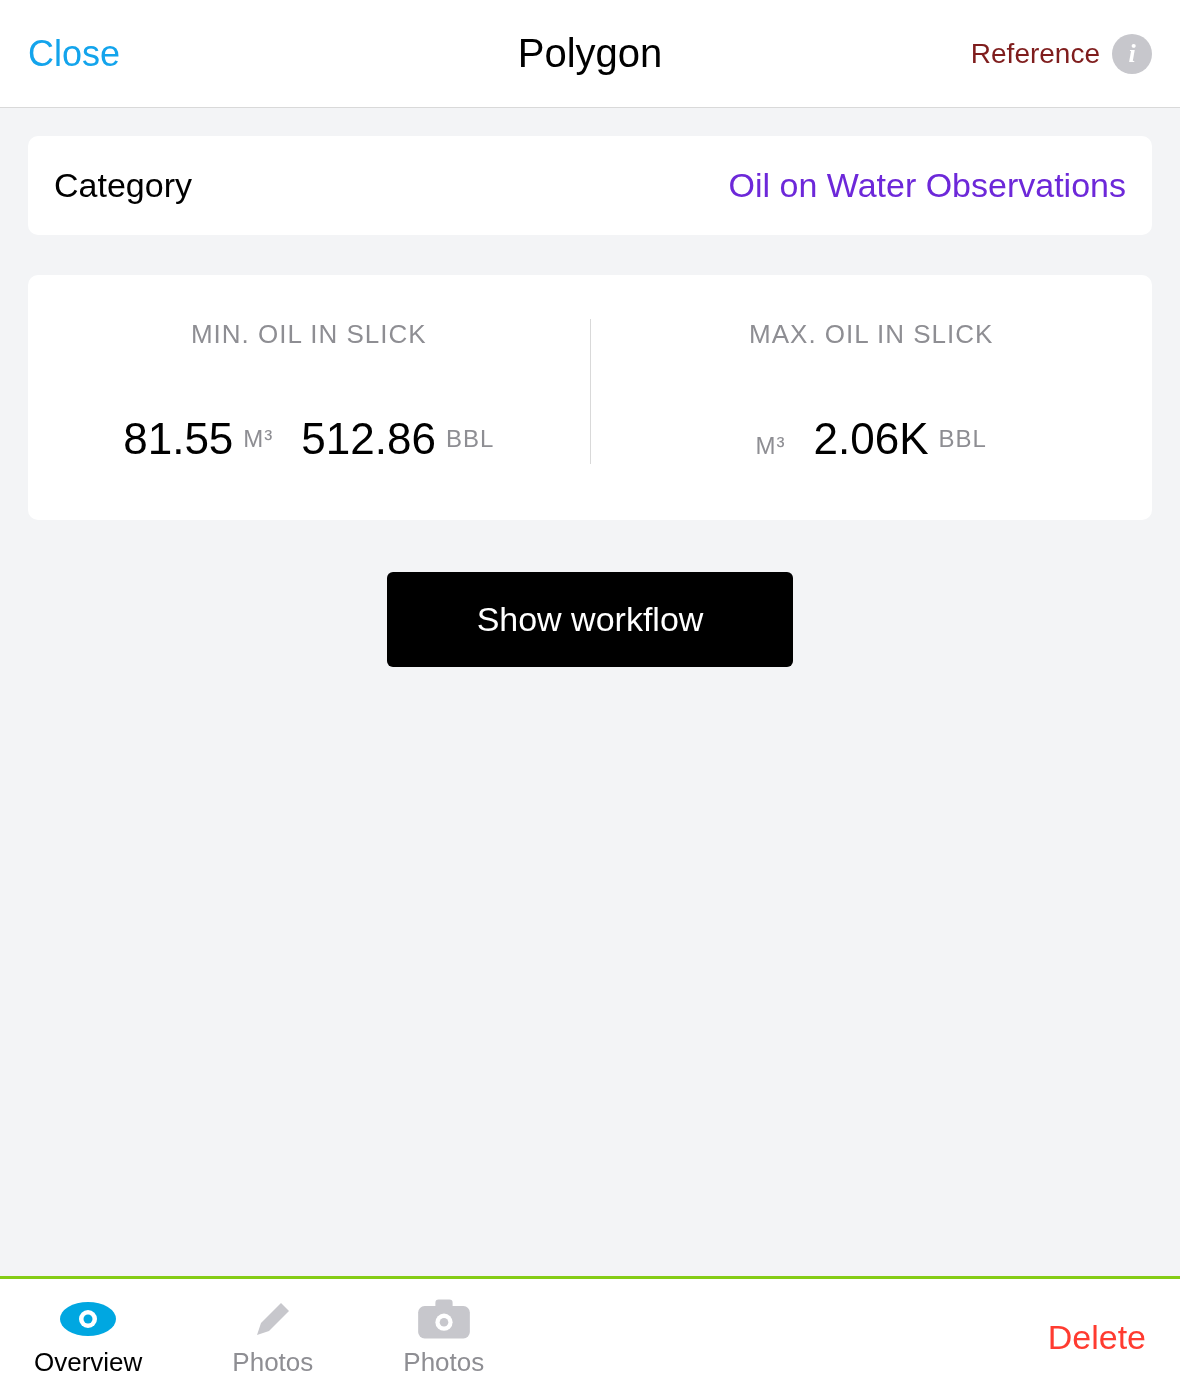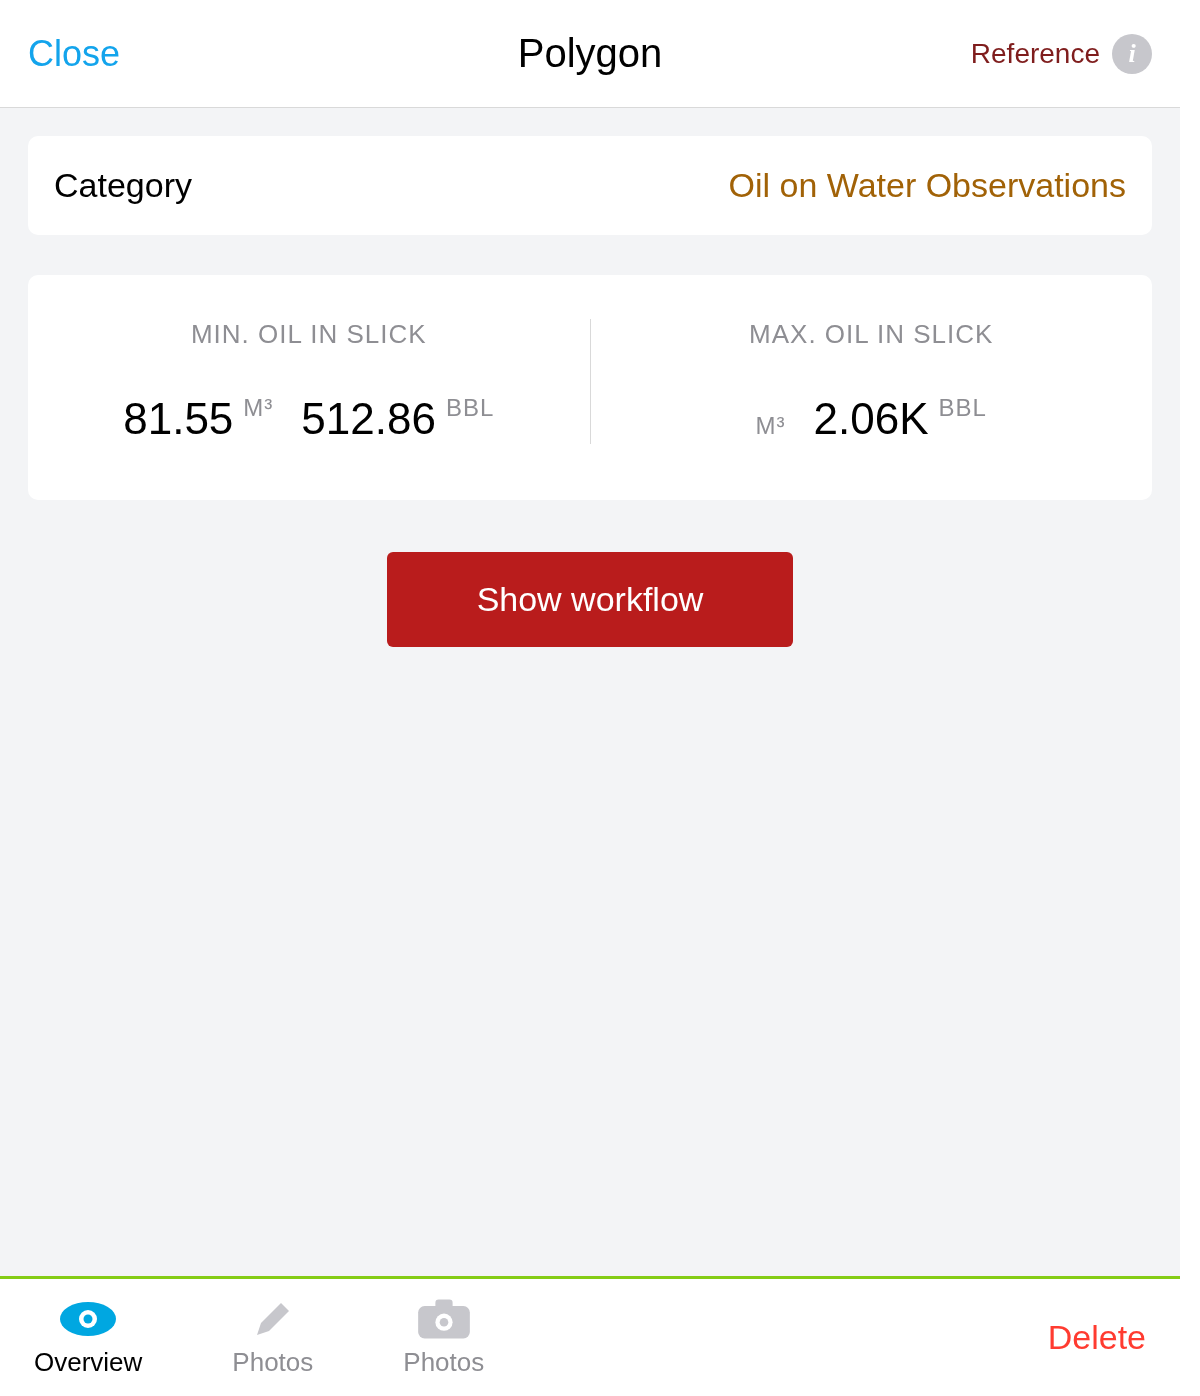--- a/index.html
+++ b/index.html
@@ -46,21 +46,21 @@
     border-radius: 10px;
   }
 
   .category-row {
     display: flex;
     justify-content: space-between;
     align-items: center;
     padding: 30px 26px;
   }
   .category-label { font-size: 34px; color: #000; }
-  .category-value { font-size: 34px; color: #a16207; }
+  .category-value { font-size: 34px; color: #6d28d9; }
 
   .stats-card { padding: 44px 0 56px 0; display: flex; }
   .stat {
     flex: 1;
     display: flex;
     flex-direction: column;
     align-items: center;
     gap: 44px;
   }
   .stat + .stat { border-left: 1px solid #d9d9d9; }
@@ -68,27 +68,27 @@
     font-size: 26px;
     letter-spacing: 1px;
     color: #8e8e93;
     text-transform: uppercase;
   }
   .stat-values {
     display: flex;
     align-items: baseline;
     gap: 28px;
   }
-  .stat-pair { display: flex; align-items: flex-start; gap: 10px; }
+  .stat-pair { display: flex; align-items: center; gap: 10px; margin-top: 20px; }
   .stat-num { font-size: 44px; color: #000; }
   .stat-unit { font-size: 24px; color: #8e8e93; letter-spacing: 1px; }
 
   .workflow-row { display: flex; justify-content: center; margin-top: 12px; }
   .workflow-btn {
-    background: #b91c1c;
+    background: #000000;
     color: #fff;
     font-size: 34px;
     border: none;
     border-radius: 6px;
     padding: 28px 90px;
     cursor: pointer;
   }
 
   
   .tabbar {

